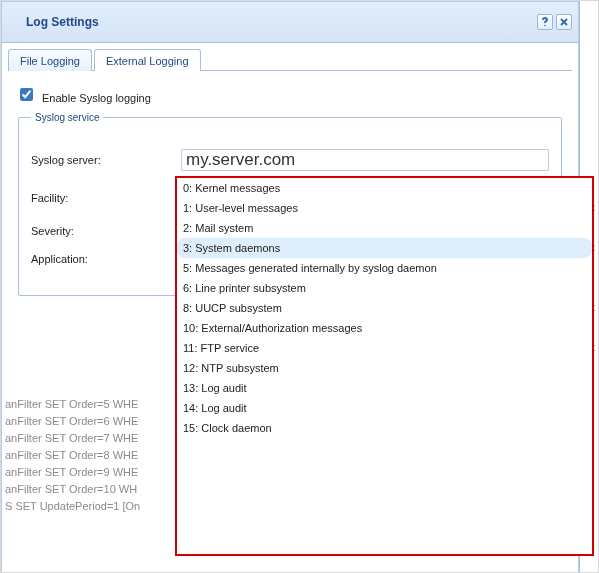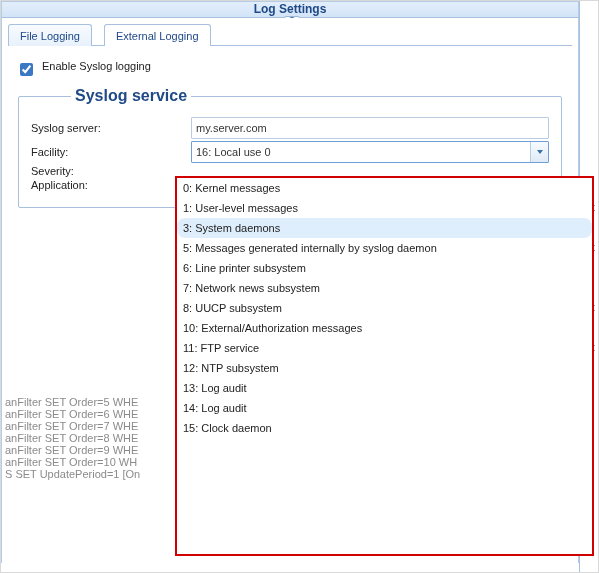--- a/index.html
+++ b/index.html
@@ -1,63 +1,63 @@
 <!DOCTYPE html>
 <html><head>
 <meta charset="utf-8">
 <style>
   * { box-sizing: border-box; font-family: Arial, Helvetica, sans-serif; }
   html,body { margin:0; padding:0; background:#fff; }
   .stage { width:599px; height:573px; position:relative; overflow:hidden; background:#f4f4f4; border:1px solid #d9d9d9;}
-  .bglines { position:absolute; left:0; right:0; bottom:0; top:395px; padding:0 4px 4px 4px; font-size:11px; line-height:12px; color:#8b8b8b; white-space:pre; overflow:hidden;}
+  .bglines { position:absolute; left:0; right:0; bottom:0; top:395px; padding:0 4px 4px 4px; font-size:11px; line-height:17px; color:#8b8b8b; white-space:pre; overflow:hidden;}
   .window {
     position:absolute; left:0; top:0; right:18px; bottom:0;
     background:#fff;
     border-right:1px solid #a8c0e0;
     box-shadow: none;
   }
   .titlebar {
-    height:17px; padding:0 6px 0 6px; display:flex; align-items:center;
+    height:42px; padding:0 6px 0 24px; display:flex; align-items:center;
     background: linear-gradient(#e3eefc, #d3e4f7);
     border-bottom:1px solid #a8c0e0;
     border-top:1px solid #b5cde4; border-left:1px solid #b5cde4; border-right:1px solid #b5cde4;
-    color:#204a87; font-weight:bold; font-size:12px;flex-direction:column;
+    color:#204a87; font-weight:bold; font-size:12px;
   }
   .titlebar .spacer { flex:1; }
   .titlebar .btn {
     width:16px; height:16px; margin-left:3px; border:1px solid #9ab7db; background:linear-gradient(#fff,#e2eefc);
     display:flex; align-items:center; justify-content:center; border-radius:2px; cursor:pointer;
   }
   .titlebar .btn svg { width:10px; height:10px; stroke:#3a6ea5; fill:none; stroke-width:2;}
   .tabs {
     padding:4px 6px 0 6px; height:28px;
     background:#fff; border-left:1px solid #b5cde4; border-right:1px solid #b5cde4;
-    display:flex; align-items:flex-end; gap:12px;
+    display:flex; align-items:flex-end; gap:2px;
     position:relative;
   }
   .tabs::after{ content:""; position:absolute; left:6px; right:6px; bottom:0; height:1px; background:#a8c0e0;}
   .tab {
     padding:5px 11px 4px; font-size:11px; color:#204a87;
     border:1px solid #a8c0e0; border-bottom:none;
     background:linear-gradient(#f8fbff,#e8f1fb);
     border-top-left-radius:3px; border-top-right-radius:3px;
     cursor:pointer; position:relative; z-index:1;
   }
   .tab.active { background:#fff; color:#204a87; z-index:2; }
   .tab.active::after{ content:""; position:absolute; left:0; right:0; bottom:-1px; height:1px; background:#fff;}
   .body { padding:10px 14px 14px; border-left:1px solid #b5cde4; border-right:1px solid #b5cde4; background:#fff; position:relative; height:calc(100% - 26px - 28px);}
-  .chkrow { display:flex; align-items:flex-start; gap:6px; padding:4px 0 8px;}
+  .chkrow { display:flex; align-items:flex-end; gap:6px; padding:4px 0 8px;}
   .chkrow input { accent-color:#3b78c4;}
   .chkrow label { font-size:11px; color:#222;}
   fieldset.sys { border:1px solid #a8c0e0; border-radius:2px; padding:10px 12px 14px; position:relative;}
-  fieldset.sys legend { color:#204a87; font-weight:bold; font-size:16px; padding:0 4px;margin-left:40px;}
-  .frow { display:flex; align-items:center; gap:20px; margin:2px 0; }
+  fieldset.sys legend { color:#204a87; font-weight:normal; font-size:10px; padding:0 4px;}
+  .frow { display:flex; align-items:center; gap:10px; margin:16px 0; }
   .frow .lbl { width:140px; font-size:11px; color:#222;}
   .txt {
-    flex:1; height:22px; font-size:11px; color:#333;
+    flex:1; height:22px; font-size:17px; color:#333;
     padding:0 4px; border:1px solid #b9cce0; border-radius:1px; background:#fff;
   }
   .combo {
     position:relative; flex:1; height:22px; font-size:11px; color:#333;
     border:1px solid #6f9fd8; border-radius:1px; background:#fff; display:flex; align-items:center;
   }
   .combo .val { flex:1; padding:0 4px; display:flex; align-items:center; height:100%;}
   .combo .tgl {
     width:18px; height:100%; border-left:1px solid #b9cce0;
     background:linear-gradient(#f7fbff,#dfeaf6);
@@ -155,24 +155,24 @@
         </div>
       </fieldset>
     </div>
   </div>
 
   <div class="dropdown-wrap">
     <div class="dropdown-list" id="opts">
 
     <div class="opt">0: Kernel messages</div>
         <div class="opt">1: User-level messages</div>
+        <div class="opt">2: Mail system</div>
         <div class="opt hover">3: System daemons</div>
         <div class="opt">5: Messages generated internally by syslog daemon</div>
         <div class="opt">6: Line printer subsystem</div>
-        <div class="opt">7: Network news subsystem</div>
         <div class="opt">8: UUCP subsystem</div>
         <div class="opt">10: External/Authorization messages</div>
         <div class="opt">11: FTP service</div>
         <div class="opt">12: NTP subsystem</div>
         <div class="opt">13: Log audit</div>
         <div class="opt">14: Log audit</div>
         <div class="opt">15: Clock daemon</div>
       </div>
   </div>
 

